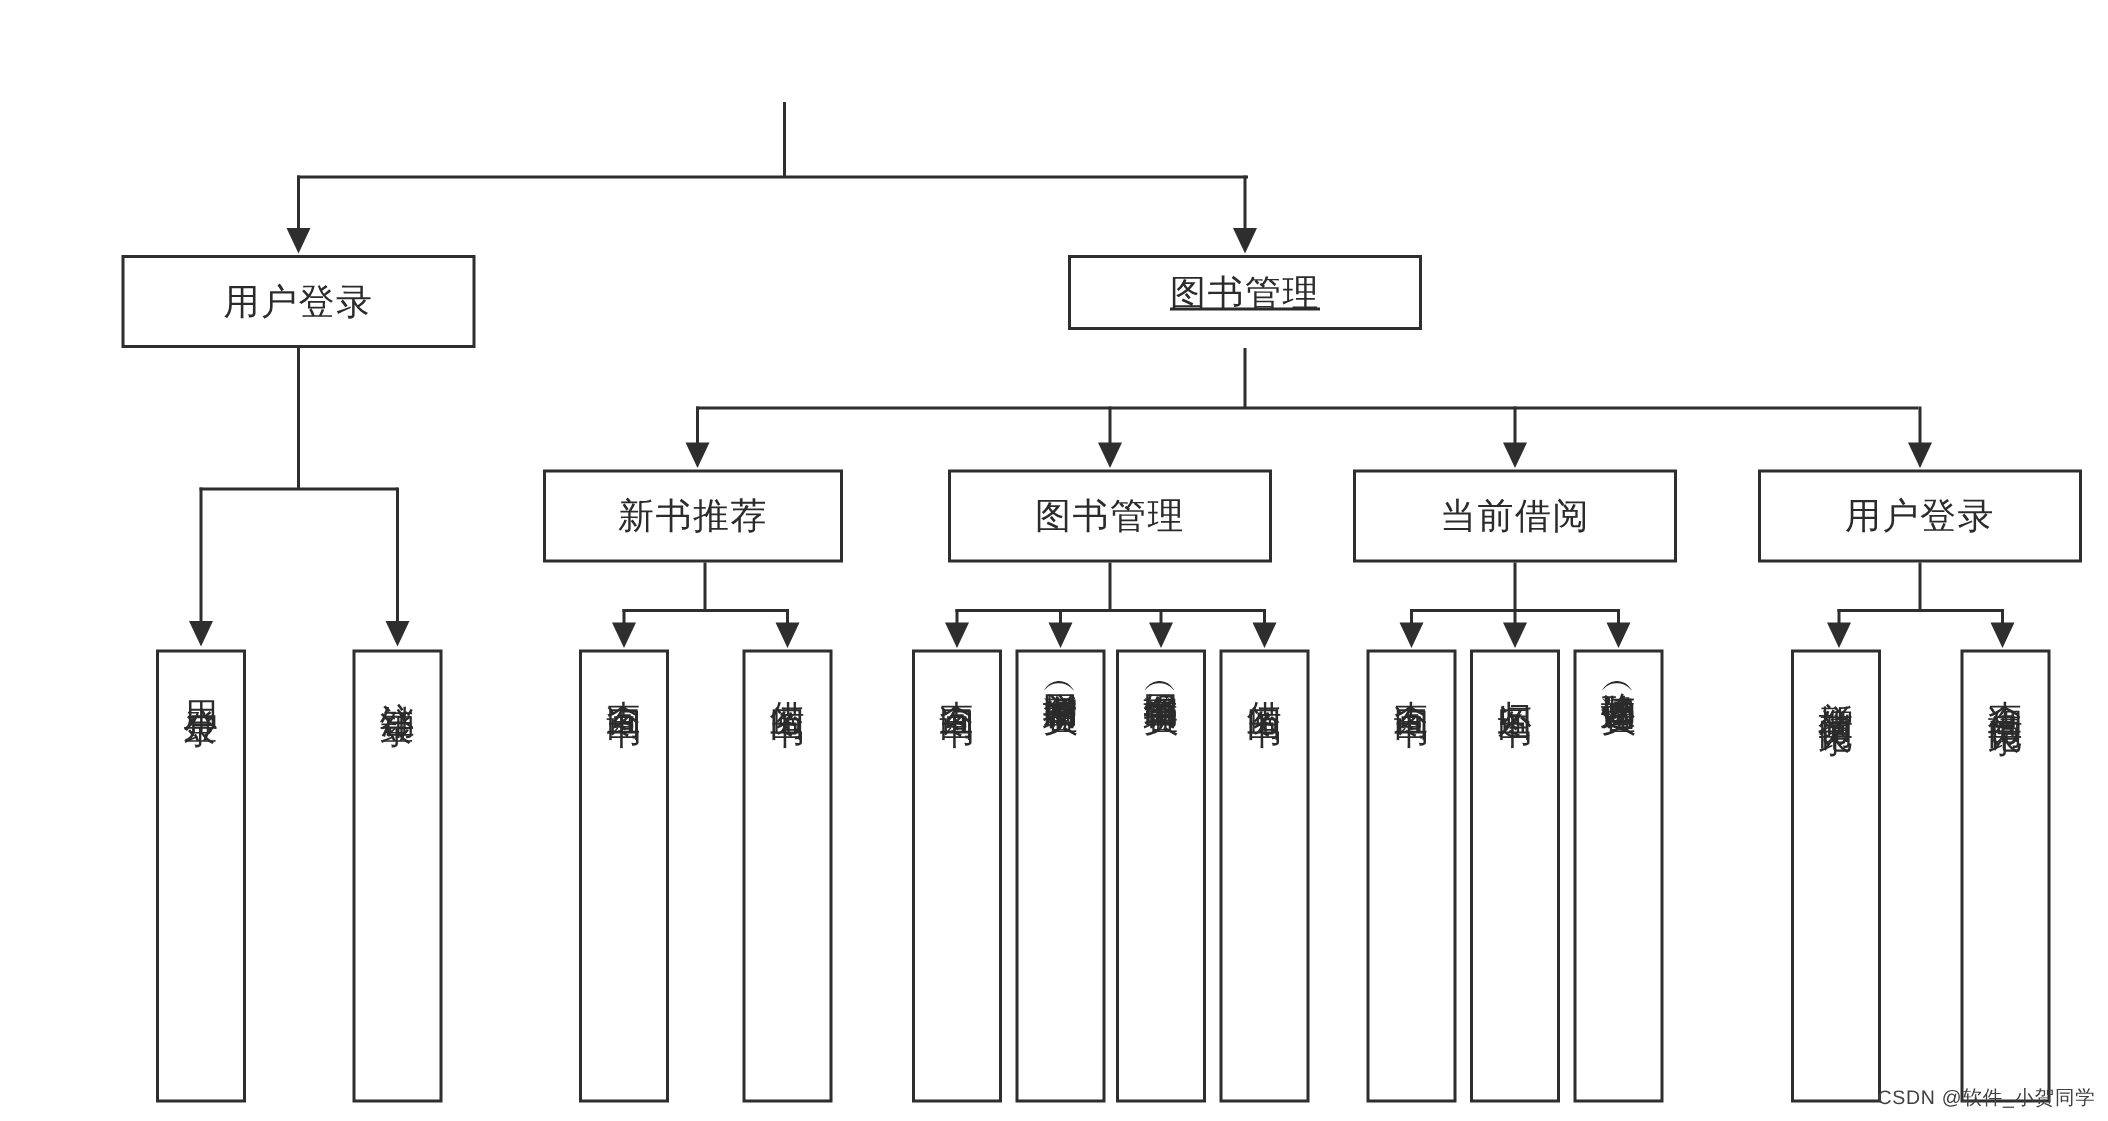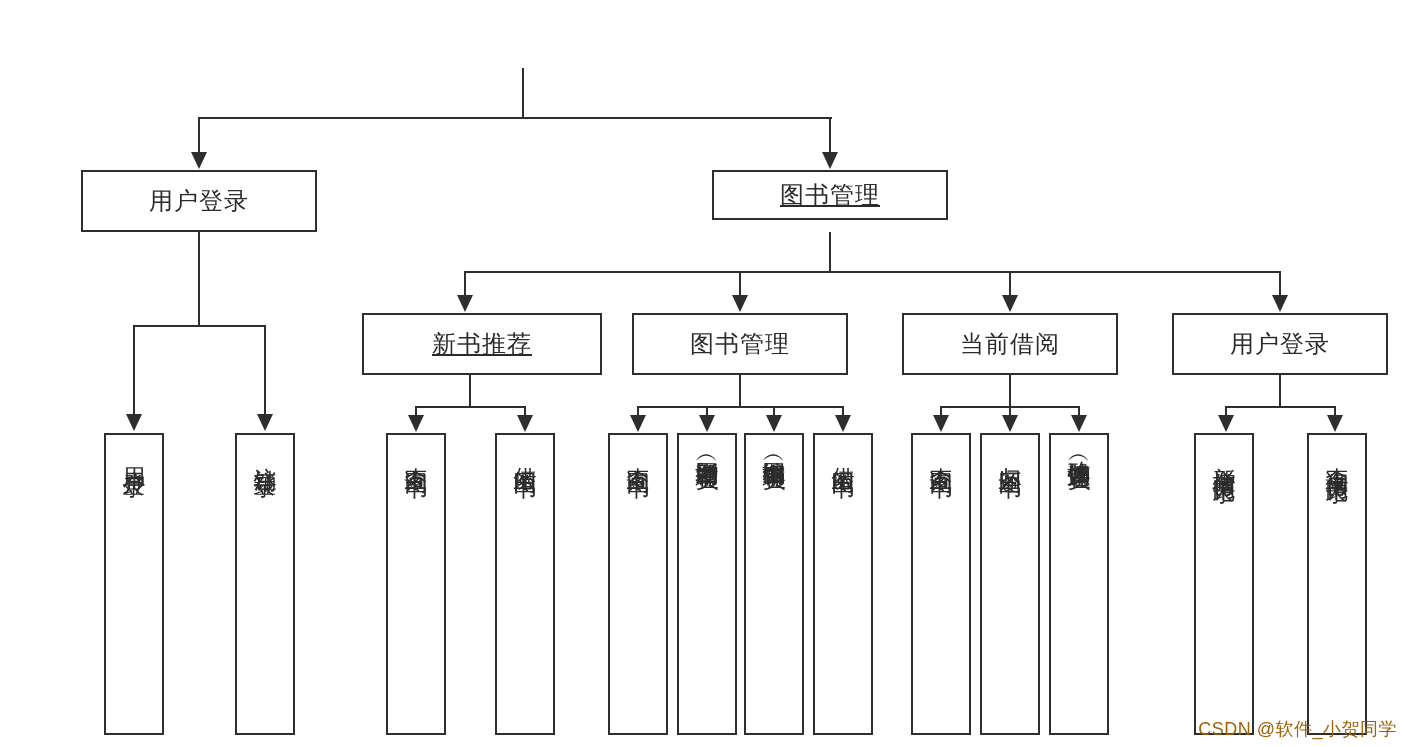--- a/index.html
+++ b/index.html
@@ -62,22 +62,22 @@
     border-left:8px solid transparent;
     border-right:8px solid transparent;
     border-top:17px solid #2e2e2e;
   }
 
   
   #watermark{
     position:absolute;
     right:8px;
     bottom:6px;
-    font-size:18px;
-    color:#a16207;
+    font-size:13px;
+    color:#404040;
     letter-spacing:0.5px;
     white-space:nowrap;
     pointer-events:none;
   }
 </style>
 </head>
 <body>
 
 <div id="stage">
 
@@ -113,21 +113,21 @@
 
   <div class="vline" style="left:739px;top:271px;width:2px;height:25px;"></div>
   <div class="arrow" style="left:732px;top:295px;"></div>
 
   <div class="vline" style="left:1009px;top:271px;width:2px;height:25px;"></div>
   <div class="arrow" style="left:1002px;top:295px;"></div>
 
   <div class="vline" style="left:1279px;top:271px;width:2px;height:25px;"></div>
   <div class="arrow" style="left:1272px;top:295px;"></div>
 
-  <div class="node lvl3" style="left:362px;top:313px;width:240px;height:62px;text-decoration:underline;">
+  <div class="node lvl3" style="left:362px;top:313px;width:200px;height:62px;">
     <span class="label">新书推荐</span>
   </div>
   <div class="node lvl3" style="left:632px;top:313px;width:216px;height:62px;">
     <span class="label">图书管理</span>
   </div>
   <div class="node lvl3" style="left:902px;top:313px;width:216px;height:62px;justify-content:center;">
     <span class="label">当前借阅</span>
   </div>
   <div class="node lvl3" style="left:1172px;top:313px;width:216px;height:62px;">
     <span class="label">用户登录</span>

